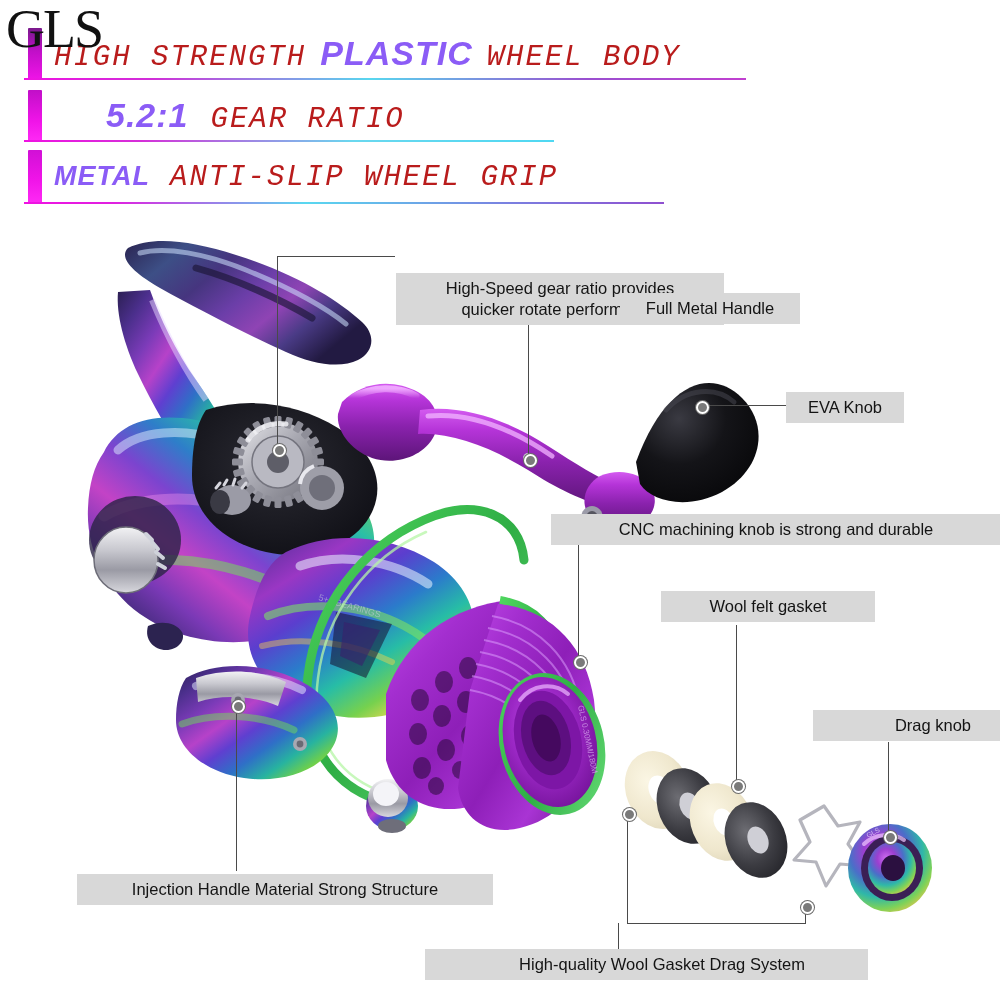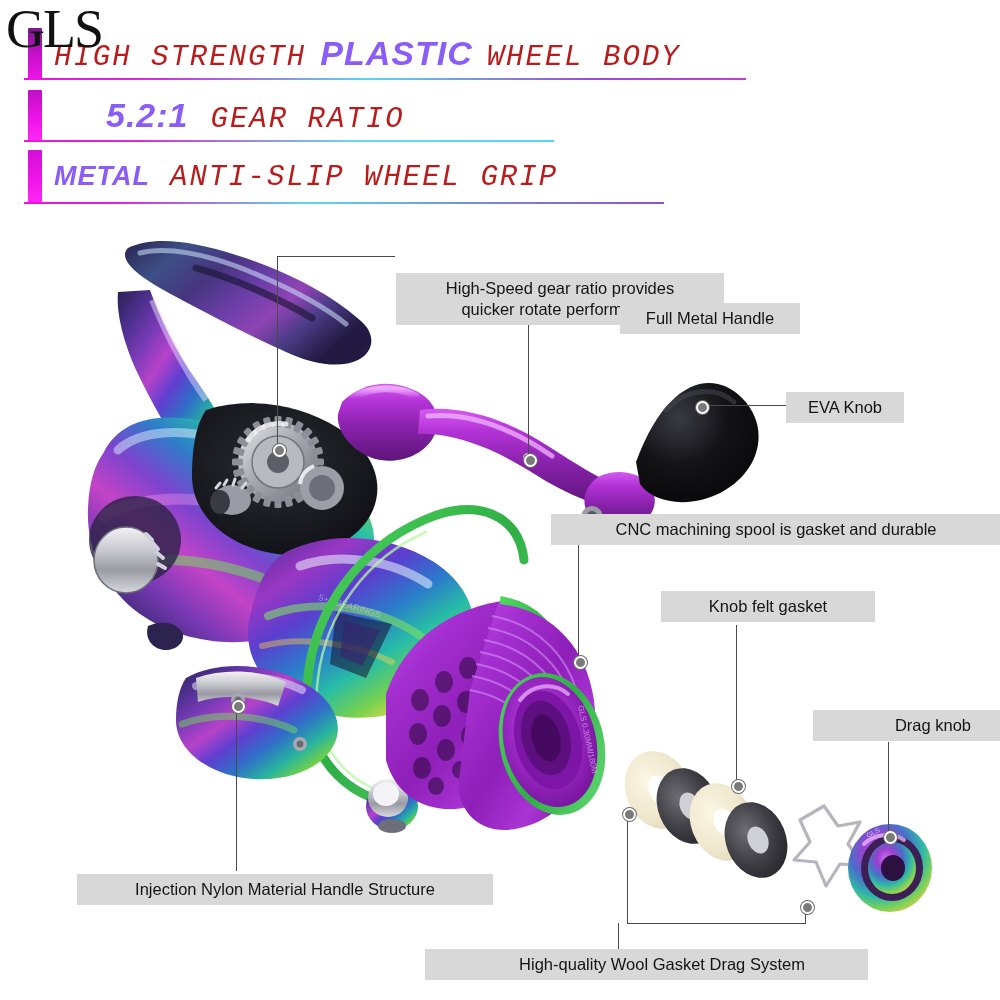--- a/index.html
+++ b/index.html
@@ -492,27 +492,27 @@
   <div class="lead v" style="left:627px; top:812px; height:112px;"></div>
   <div class="lead v" style="left:805px; top:905px; height:19px;"></div>
   <div class="lead h" style="left:627px; top:923px; width:179px;"></div>
   <div class="lead v" style="left:618px; top:923px; height:26px;"></div>
   <div class="lead-dot" style="left:623px; top:808px;"></div>
   <div class="lead-dot" style="left:801px; top:901px;"></div>
 
   <div class="callout" style="left:396px; top:225px; width:310px;margin-top:48px;">High-Speed gear ratio provides
 quicker rotate performance</div>
 
-  <div class="callout" style="left:620px; top:303px; width:162px;">Full Metal Handle</div>
+  <div class="callout" style="left:620px; top:293px; width:162px;">Full Metal Handle</div>
 
   <div class="callout" style="left:786px; top:392px; width:100px;">EVA Knob</div>
 
-  <div class="callout" style="left:551px; top:514px; width:432px;">CNC machining spool is gasket and durable</div>
-
-  <div class="callout" style="left:661px; top:591px; width:196px;">Knob felt gasket</div>
+  <div class="callout" style="left:551px; top:514px; width:432px;">CNC machining knob is strong and durable</div>
+
+  <div class="callout" style="left:661px; top:591px; width:196px;">Wool felt gasket</div>
 
   <div class="callout" style="left:813px; top:710px; width:148px;padding-left:46px;">Drag knob</div>
 
-  <div class="callout" style="left:77px; top:874px; width:398px;">Injection Nylon Material Handle Structure</div>
+  <div class="callout" style="left:77px; top:874px; width:398px;">Injection Handle Material Strong Structure</div>
 
   <div class="callout" style="left:425px; top:949px; width:394px;padding-left:40px;">High-quality Wool Gasket Drag System</div>
 
 </div>
 
 </body></html>

